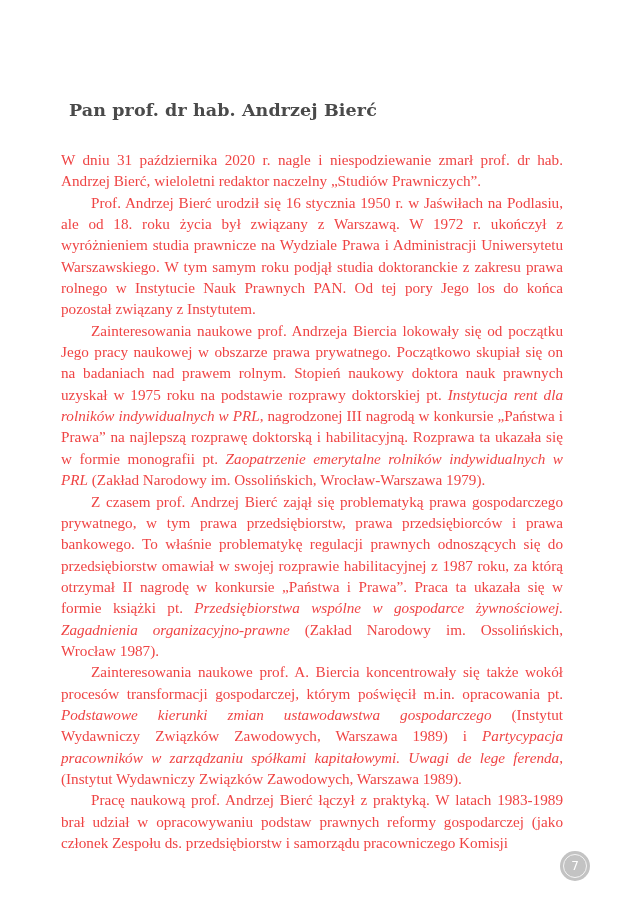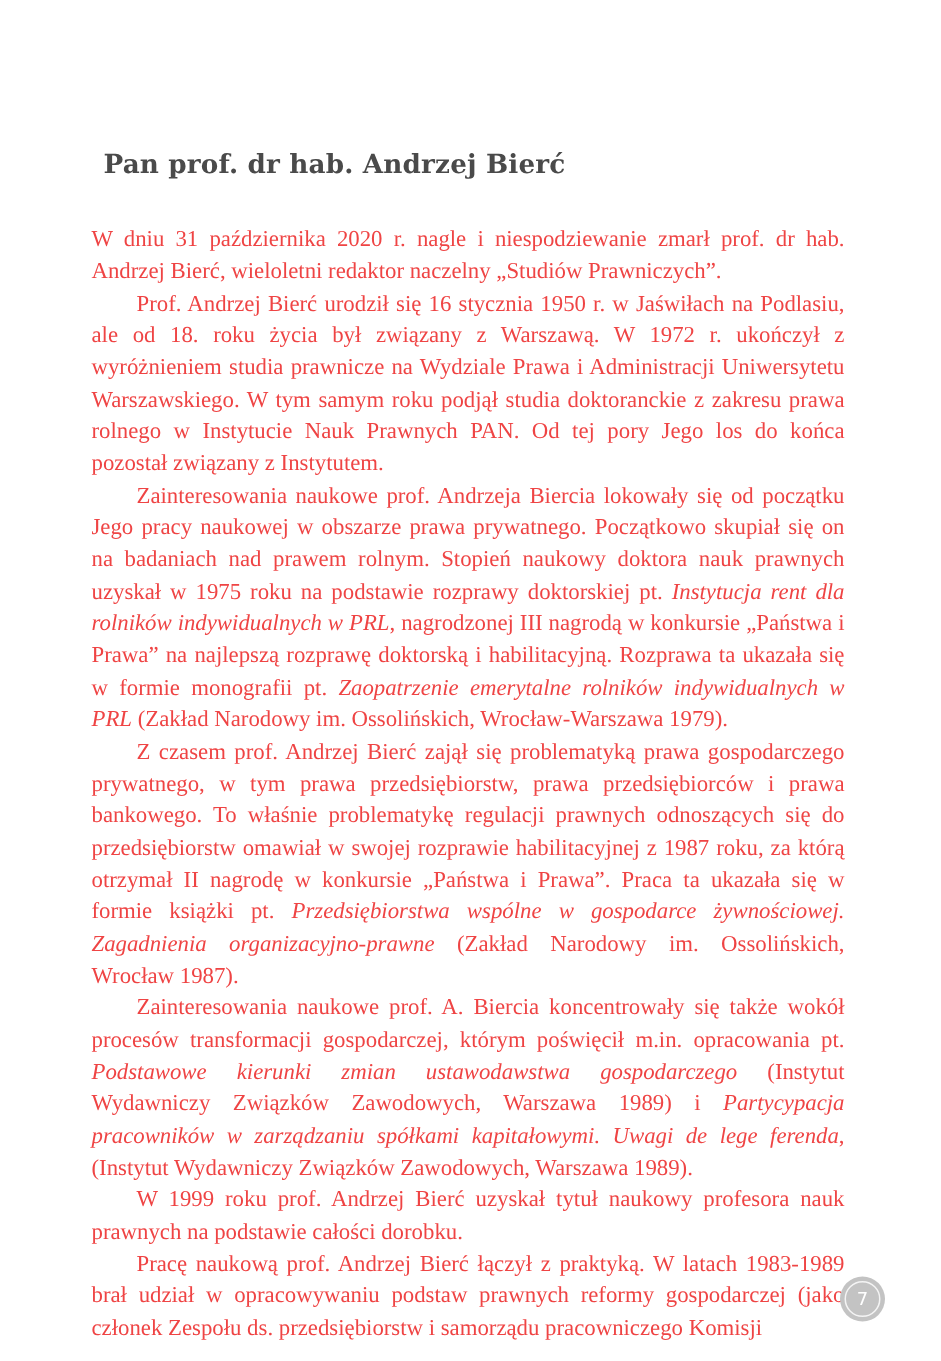--- a/index.html
+++ b/index.html
@@ -36,21 +36,20 @@
 
 <div class="page">
   <h1 class="title">Pan prof. dr hab. Andrzej Bierć</h1>
 
   <div class="body" id="article-body">
       <p><span>W dniu 31 października 2020 r. nagle i niespodziewanie zmarł prof. dr hab. Andrzej Bierć, wieloletni redaktor naczelny „Studiów Prawniczych”.</span></p>
       <p class="indent"><span>Prof. Andrzej Bierć urodził się 16 stycznia 1950 r. w Jaświłach na Podlasiu, ale od 18. roku życia był związany z Warszawą. W 1972 r. ukończył z wyróżnieniem studia prawnicze na Wydziale Prawa i Administracji Uniwersytetu Warszawskiego. W tym samym roku podjął studia doktoranckie z zakresu prawa rolnego w Instytucie Nauk Prawnych PAN. Od tej pory Jego los do końca pozostał związany z Instytutem.</span></p>
       <p class="indent"><span>Zainteresowania naukowe prof. Andrzeja Biercia lokowały się od początku Jego pracy naukowej w obszarze prawa prywatnego. Początkowo skupiał się on na badaniach nad prawem rolnym. Stopień naukowy doktora nauk prawnych uzyskał w 1975 roku na podstawie rozprawy doktorskiej pt. </span><em>Instytucja rent dla rolników indywidualnych w PRL</em><span>, nagrodzonej III nagrodą w konkursie „Państwa i Prawa” na najlepszą rozprawę doktorską i habilitacyjną. Rozprawa ta ukazała się w formie monografii pt. </span><em>Zaopatrzenie emerytalne rolników indywidualnych w PRL</em><span> (Zakład Narodowy im. Ossolińskich, Wrocław-Warszawa 1979).</span></p>
       <p class="indent"><span>Z czasem prof. Andrzej Bierć zajął się problematyką prawa gospodarczego prywatnego, w tym prawa przedsiębiorstw, prawa przedsiębiorców i prawa bankowego. To właśnie problematykę regulacji prawnych odnoszących się do przedsiębiorstw omawiał w swojej rozprawie habilitacyjnej z 1987 roku, za którą otrzymał II nagrodę w konkursie „Państwa i Prawa”. Praca ta ukazała się w formie książki pt. </span><em>Przedsiębiorstwa wspólne w gospodarce żywnościowej. Zagadnienia organizacyjno-prawne</em><span> (Zakład Narodowy im. Ossolińskich, Wrocław 1987).</span></p>
       <p class="indent"><span>Zainteresowania naukowe prof. A. Biercia koncentrowały się także wokół procesów transformacji gospodarczej, którym poświęcił m.in. opracowania pt. </span><em>Podstawowe kierunki zmian ustawodawstwa gospodarczego</em><span> (Instytut Wydawniczy Związków Zawodowych, Warszawa 1989) i </span><em>Partycypacja pracowników w zarządzaniu spółkami kapitałowymi. Uwagi de lege ferenda</em><span>, (Instytut Wydawniczy Związków Zawodowych, Warszawa 1989).</span></p>
-      <p class="indent"><span>W 1999 roku prof. Andrzej Bierć uzyskał tytuł naukowy profesora nauk prawnych na podstawie całości dorobku.</span></p>
       <p class="indent"><span>Pracę naukową prof. Andrzej Bierć łączył z praktyką. W latach 1983-1989 brał udział w opracowywaniu podstaw prawnych reformy gospodarczej (jako członek Zespołu ds. przedsiębiorstw i samorządu pracowniczego Komisji</span></p>
     </div>
 
   <div class="page-number">
     <div class="ring"></div>
     <span>7</span>
   </div>
 </div>
 
 </body></html>

